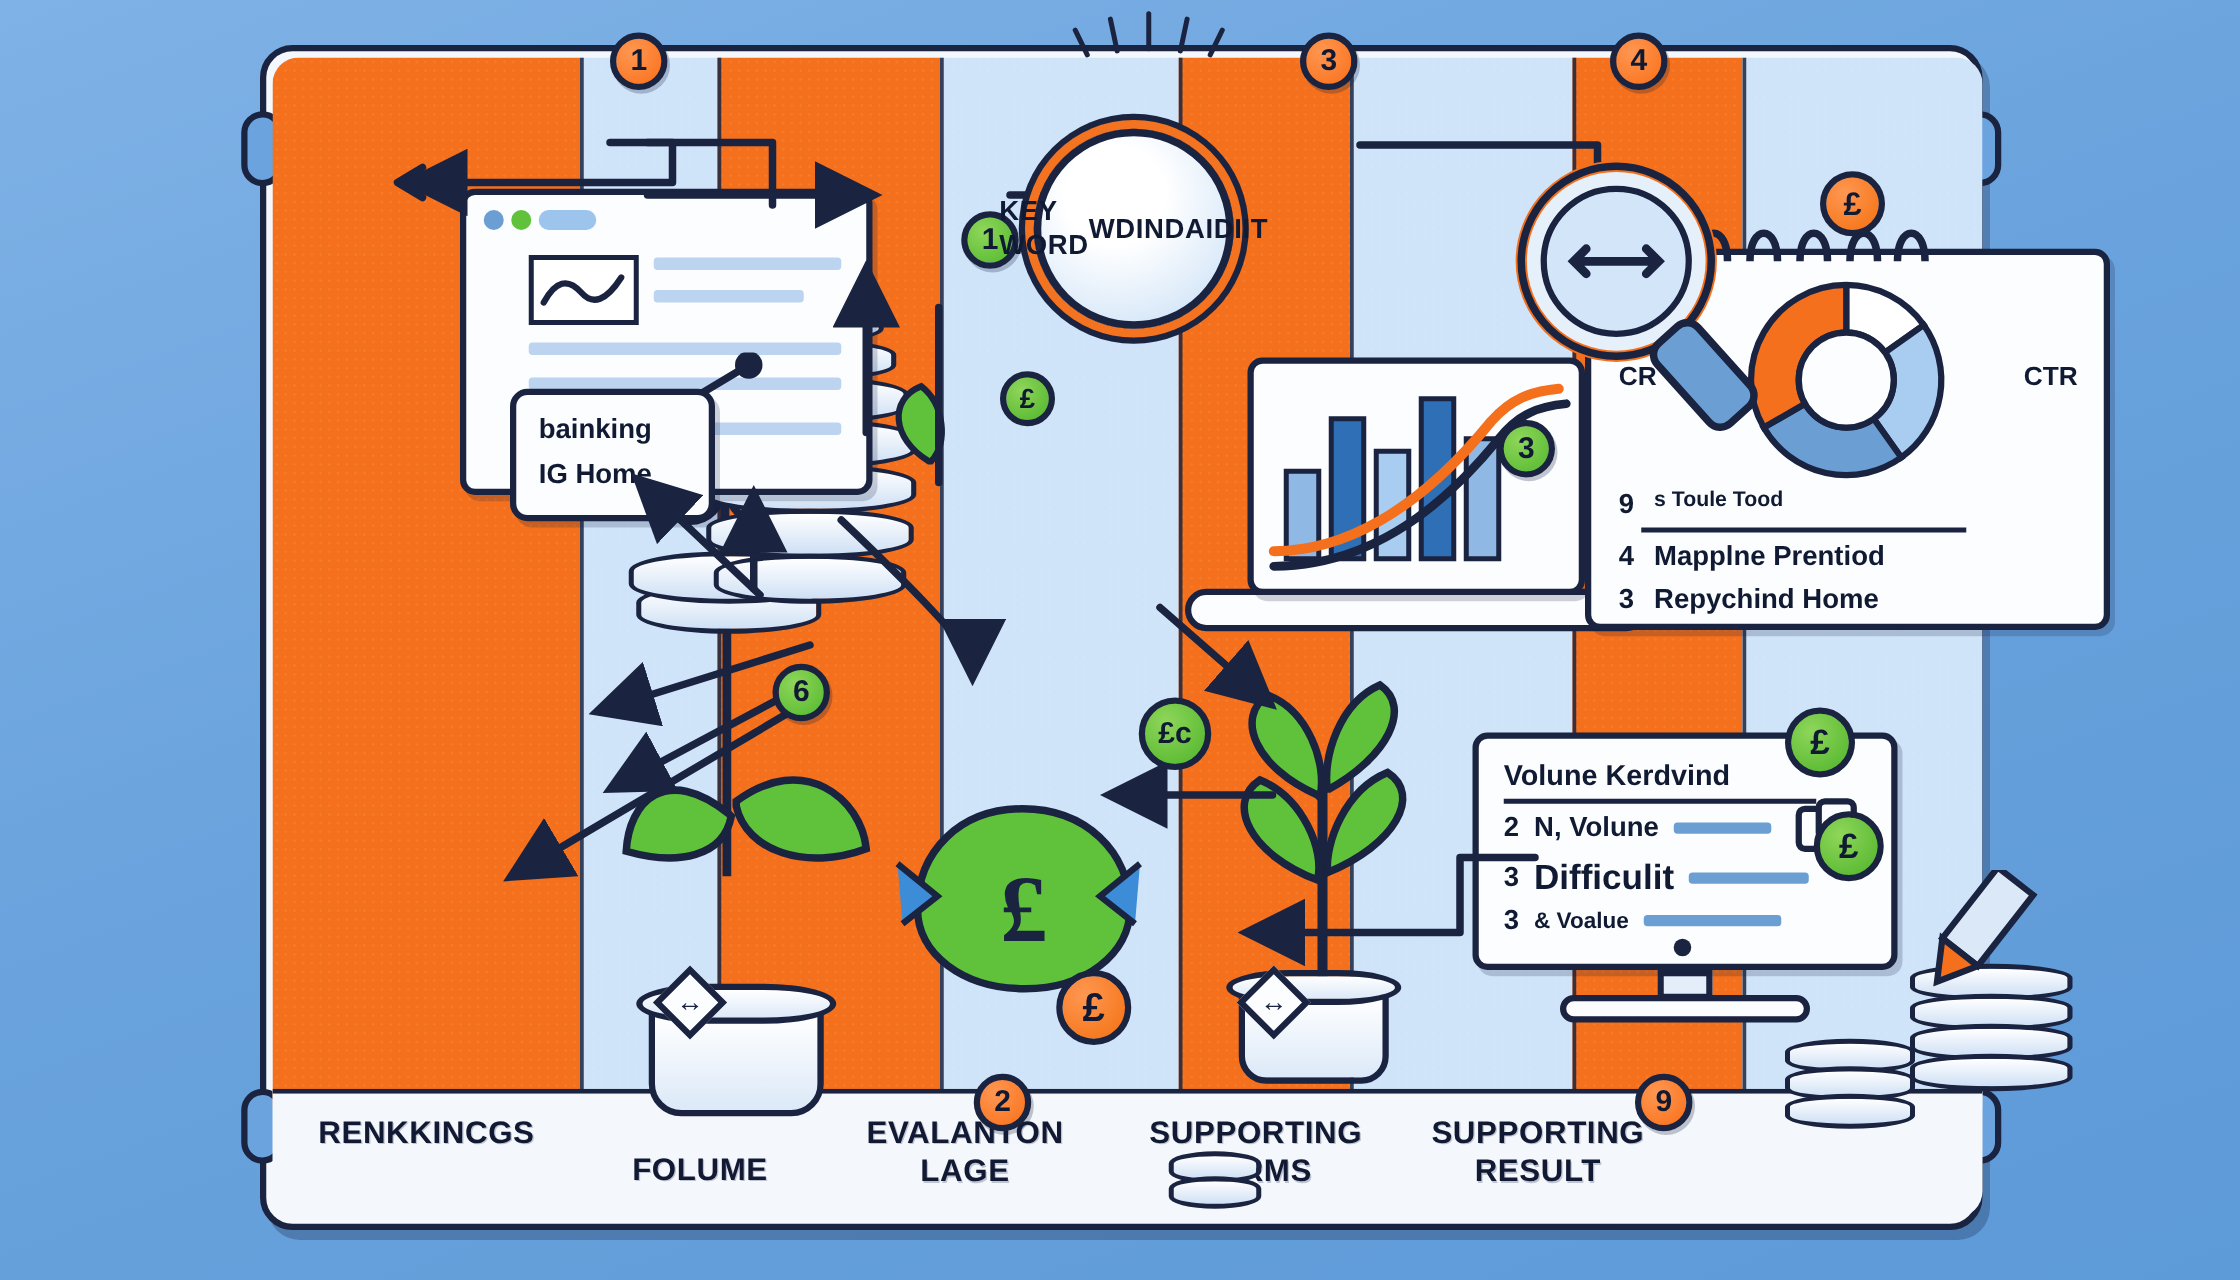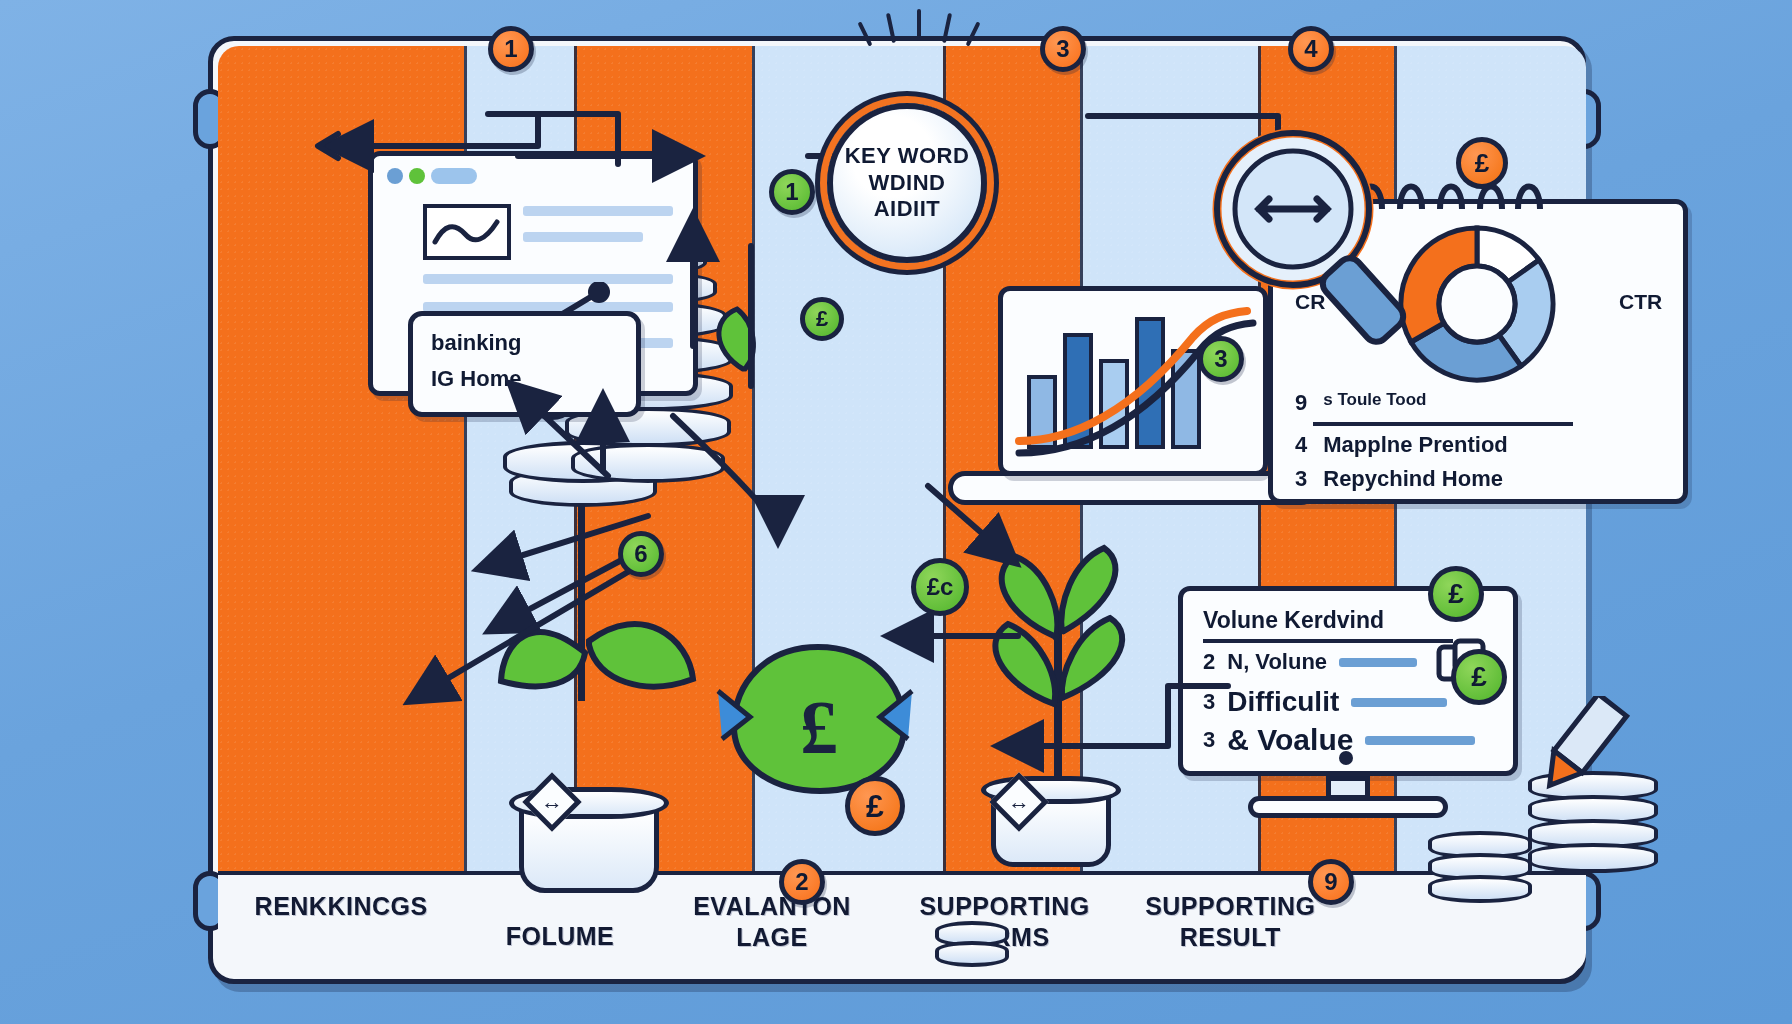--- a/index.html
+++ b/index.html
@@ -153,21 +153,21 @@
   }
 
   
   #seal {
     position: absolute;
     width: 160px; height: 160px;
     border-radius: 50%;
     background: radial-gradient(circle at 40% 32%, #ffffff 30%, #dbeaf9 75%, #b9d4ef 100%);
     border: 6px solid #1a2340;
     z-index: 45;
-    display:flex; flex-direction:column; align-items:center; justify-content:center;
+    display:flex; flex-direction:row; align-items:center; justify-content:center;
     box-shadow: 0 0 0 7px #f37321, 0 0 0 12px #1a2340, 4px 6px 0 rgba(20,32,64,.25);
   }
   #seal span {
     color:#101a33; font-weight:800; font-size:22px; line-height:1.22; letter-spacing:.5px;
   }
 
   
   .spark { position:absolute; width:4px; background:#1a2340; border-radius:2px; }
 
   .arrowwrap { position:absolute; z-index:30; pointer-events:none; }
@@ -304,21 +304,21 @@
       <div class="panel-line" style="left:50px;top:118px;width:250px"></div>
       <div class="panel-line" style="left:50px;top:146px;width:250px"></div>
       <div class="panel-line" style="left:50px;top:182px;width:250px"></div>
       <svg style="position:absolute;left:46px;top:126px" width="280" height="90">
         <path d="M6,70 L62,70 L120,46 L180,10" stroke="#1a2340" stroke-width="6" fill="none" stroke-linecap="round"></path>
         <circle cx="62" cy="70" r="11" fill="#1a2340"></circle>
         <circle cx="120" cy="46" r="11" fill="#1a2340"></circle>
         <circle cx="180" cy="10" r="11" fill="#1a2340"></circle>
       </svg>
     </div>
-    <div class="panel" style="left:195px;top:270px;width:233px;height:106px;border-radius:14px">
+    <div class="panel" style="left:195px;top:270px;width:164px;height:106px;border-radius:14px">
       <div class="card-title" style="left:18px;top:14px">bainking</div>
       <div class="card-title" style="left:18px;top:50px">IG Home</div>
     </div>
 
     <div style="position:absolute;left:350px;top:130px;width:210px;height:320px;z-index:22">
       <div class="coin" style="left:48px;top:0px;width:70px;height:26px"></div>
       <div class="coin" style="left:38px;top:22px;width:90px;height:28px"></div>
       <div class="coin" style="left:30px;top:46px;width:106px;height:30px"></div>
       <div class="coin" style="left:22px;top:72px;width:122px;height:32px"></div>
       <div class="coin" style="left:12px;top:100px;width:142px;height:34px"></div>
@@ -434,21 +434,21 @@
         <span class="note-text" style="position:relative;font-size:22px">N, Volune</span>
         <span style="display:inline-block;width:78px;height:9px;background:#6b9fd4;border-radius:3px"></span>
       </div>
       <div style="position:absolute;left:20px;top:95px;display:flex;gap:12px;align-items:center">
         <span class="note-text" style="position:relative;font-size:22px">3</span>
         <span class="note-text" style="position:relative;font-size:28px">Difficulit</span>
         <span style="display:inline-block;width:96px;height:9px;background:#6b9fd4;border-radius:3px"></span>
       </div>
       <div style="position:absolute;left:20px;top:132px;display:flex;gap:12px;align-items:center">
         <span class="note-text" style="position:relative;font-size:22px">3</span>
-        <span class="note-text" style="position:relative;font-size:30px">&amp; Voalue</span>
+        <span class="note-text" style="position:relative;font-size:18px">&amp; Voalue</span>
         <span style="display:inline-block;width:110px;height:9px;background:#6b9fd4;border-radius:3px"></span>
       </div>
       <svg style="position:absolute;right:26px;top:46px" width="52" height="48">
         <rect x="4" y="10" width="30" height="32" rx="5" fill="#fbfdff" stroke="#1a2340" stroke-width="5"></rect>
         <rect x="20" y="4" width="28" height="30" rx="5" fill="#fbfdff" stroke="#1a2340" stroke-width="5"></rect>
       </svg>
     </div>
     <div style="position:absolute;left:1113px;top:735px;width:44px;height:24px;background:#e3eefa;border:5px solid #1a2340;z-index:24"></div>
     <div style="position:absolute;left:1035px;top:755px;width:200px;height:22px;background:#fbfdff;border:5px solid #1a2340;border-radius:12px;z-index:24"></div>
     <div style="position:absolute;left:1126px;top:710px;width:14px;height:14px;border-radius:50%;background:#1a2340;z-index:26"></div>

